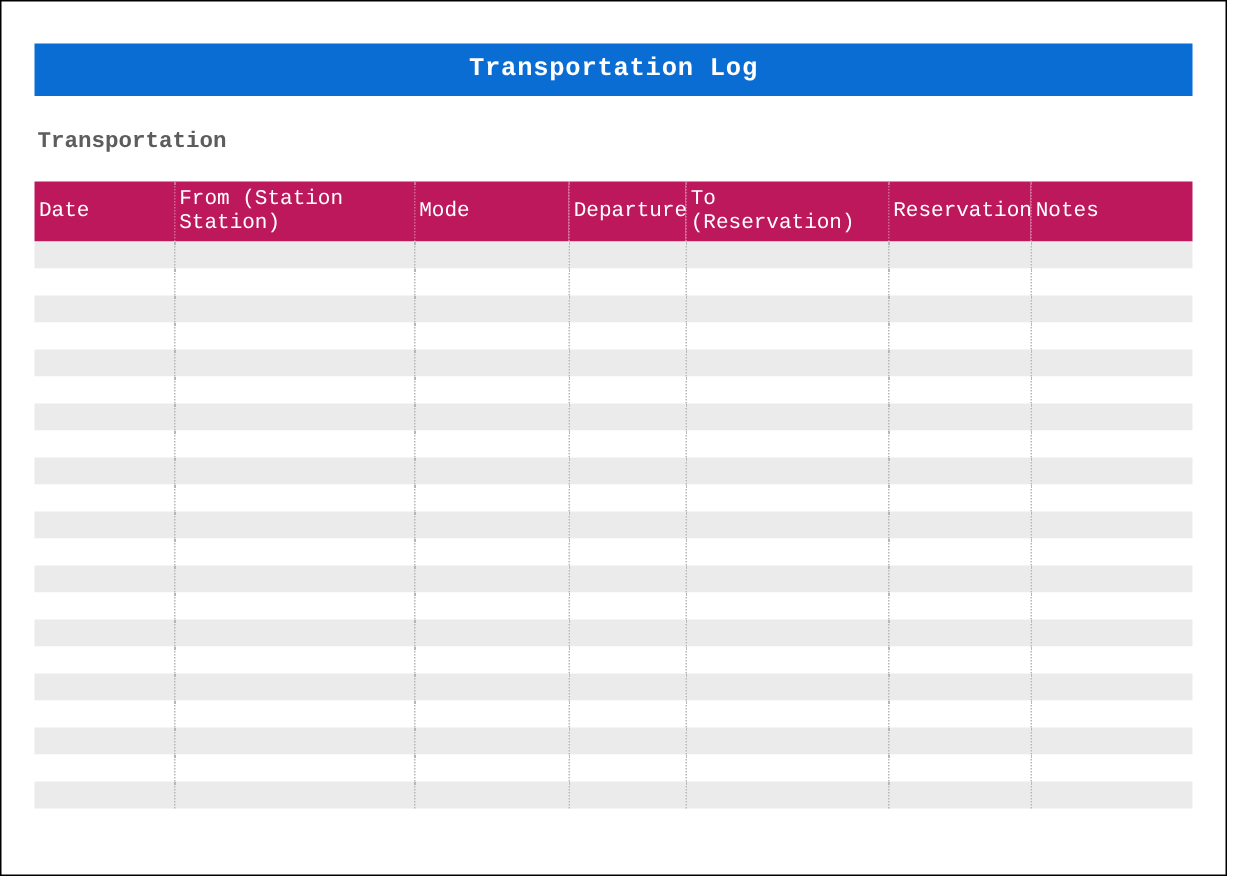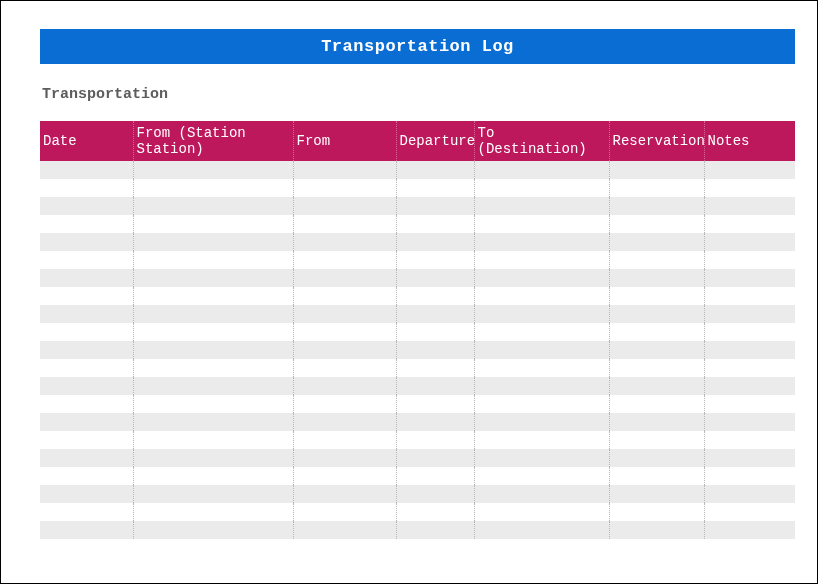--- a/index.html
+++ b/index.html
@@ -7,21 +7,21 @@
       font-family: "Courier New", Courier, monospace;
       background: #fff;
       width: 826px;
       height: 584px;
       overflow: hidden;
     }
     .page {
       width: 818px;
       height: 584px;
       border: 1px solid #000;
-      padding: 28px 22px 0 39px;
+      padding: 28px 22px 0 22px;
       background: #fff;
     }
     .title-bar {
       background: #0a6dd3;
       color: #fff;
       text-align: center;
       font-weight: bold;
       font-size: 17px;
       padding: 8px 0;
       letter-spacing: 0.5px;
@@ -80,23 +80,23 @@
         <col class="col-mode">
         <col class="col-departure">
         <col class="col-to">
         <col class="col-reservation">
         <col class="col-notes">
     </colgroup>
     <thead>
       <tr>
         <th>Date</th>
         <th>From (Station Station)</th>
-        <th>From</th>
+        <th>Mode</th>
         <th>Departure</th>
-        <th>To (Destination)</th>
+        <th>To (Reservation)</th>
         <th>Reservation</th>
         <th>Notes</th>
       </tr>
     </thead>
     <tbody>
         <tr class="row-gray">
           <td></td>
           <td></td>
           <td></td>
           <td></td>

